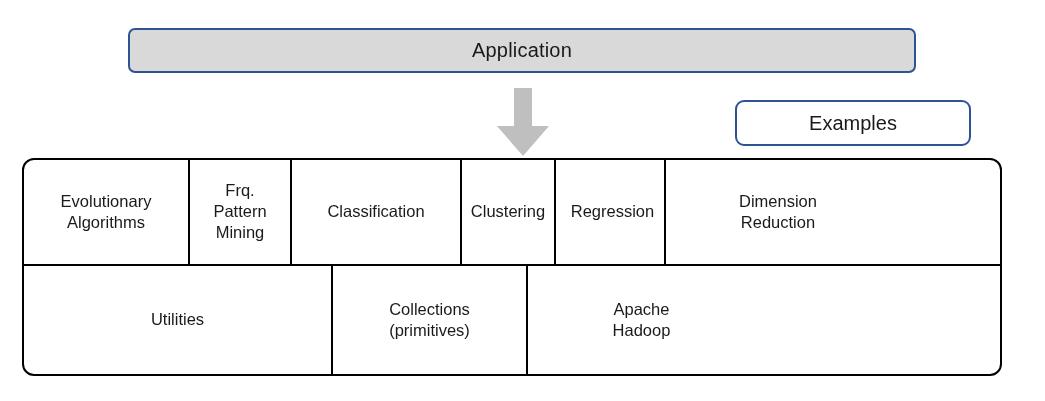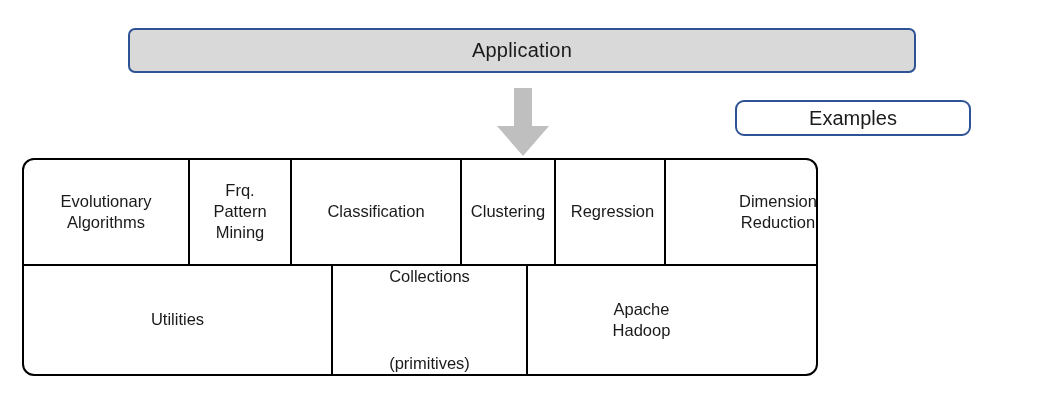--- a/index.html
+++ b/index.html
@@ -36,21 +36,21 @@
     letter-spacing: .2px;
     color: #1a1a1a;
   }
 
   
   #examples-box {
     position: absolute;
     left: 735px;
     top: 100px;
     width: 236px;
-    height: 36px;
+    height: 46px;
     box-sizing: border-box;
     background: #ffffff;
     border: 2px solid #2E5395;
     border-radius: 9px;
     display: flex;
     align-items: center;
     justify-content: center;
   }
   #examples-box .label {
     font-size: 20px;
@@ -64,21 +64,21 @@
     top: 88px;
     width: 58px;
     height: 70px;
   }
 
   
   #stack {
     position: absolute;
     left: 22px;
     top: 158px;
-    width: 796px;
+    width: 980px;
     height: 218px;
     box-sizing: border-box;
     border: 2.5px solid #000000;
     border-radius: 12px;
     background: #ffffff;
     display: flex;
     flex-direction: column;
     overflow: hidden;
   }
   .stack-row {
@@ -149,21 +149,21 @@
       </div>
       <div class="stack-cell" style="width: 184px; flex: 0 0 184px; margin-left: 20px;">
         <span class="line">Dimension</span>
         <span class="line">Reduction</span>
       </div>
     </div>
   <div class="stack-row" id="infrastructure-row">
       <div class="stack-cell" style="width: 309px; flex: 0 0 309px;">
         <span class="line">Utilities</span>
       </div>
-      <div class="stack-cell" style="width: 195px; flex: 0 0 195px; justify-content: space-between;">
+      <div class="stack-cell" style="width: 195px; flex: 0 0 195px;">
         <span class="line">Collections</span>
         <span class="line">(primitives)</span>
       </div>
       <div class="stack-cell" style="width: 227px; flex: 0 0 227px;">
         <span class="line">Apache</span>
         <span class="line">Hadoop</span>
       </div>
     </div>
 </div>
 

